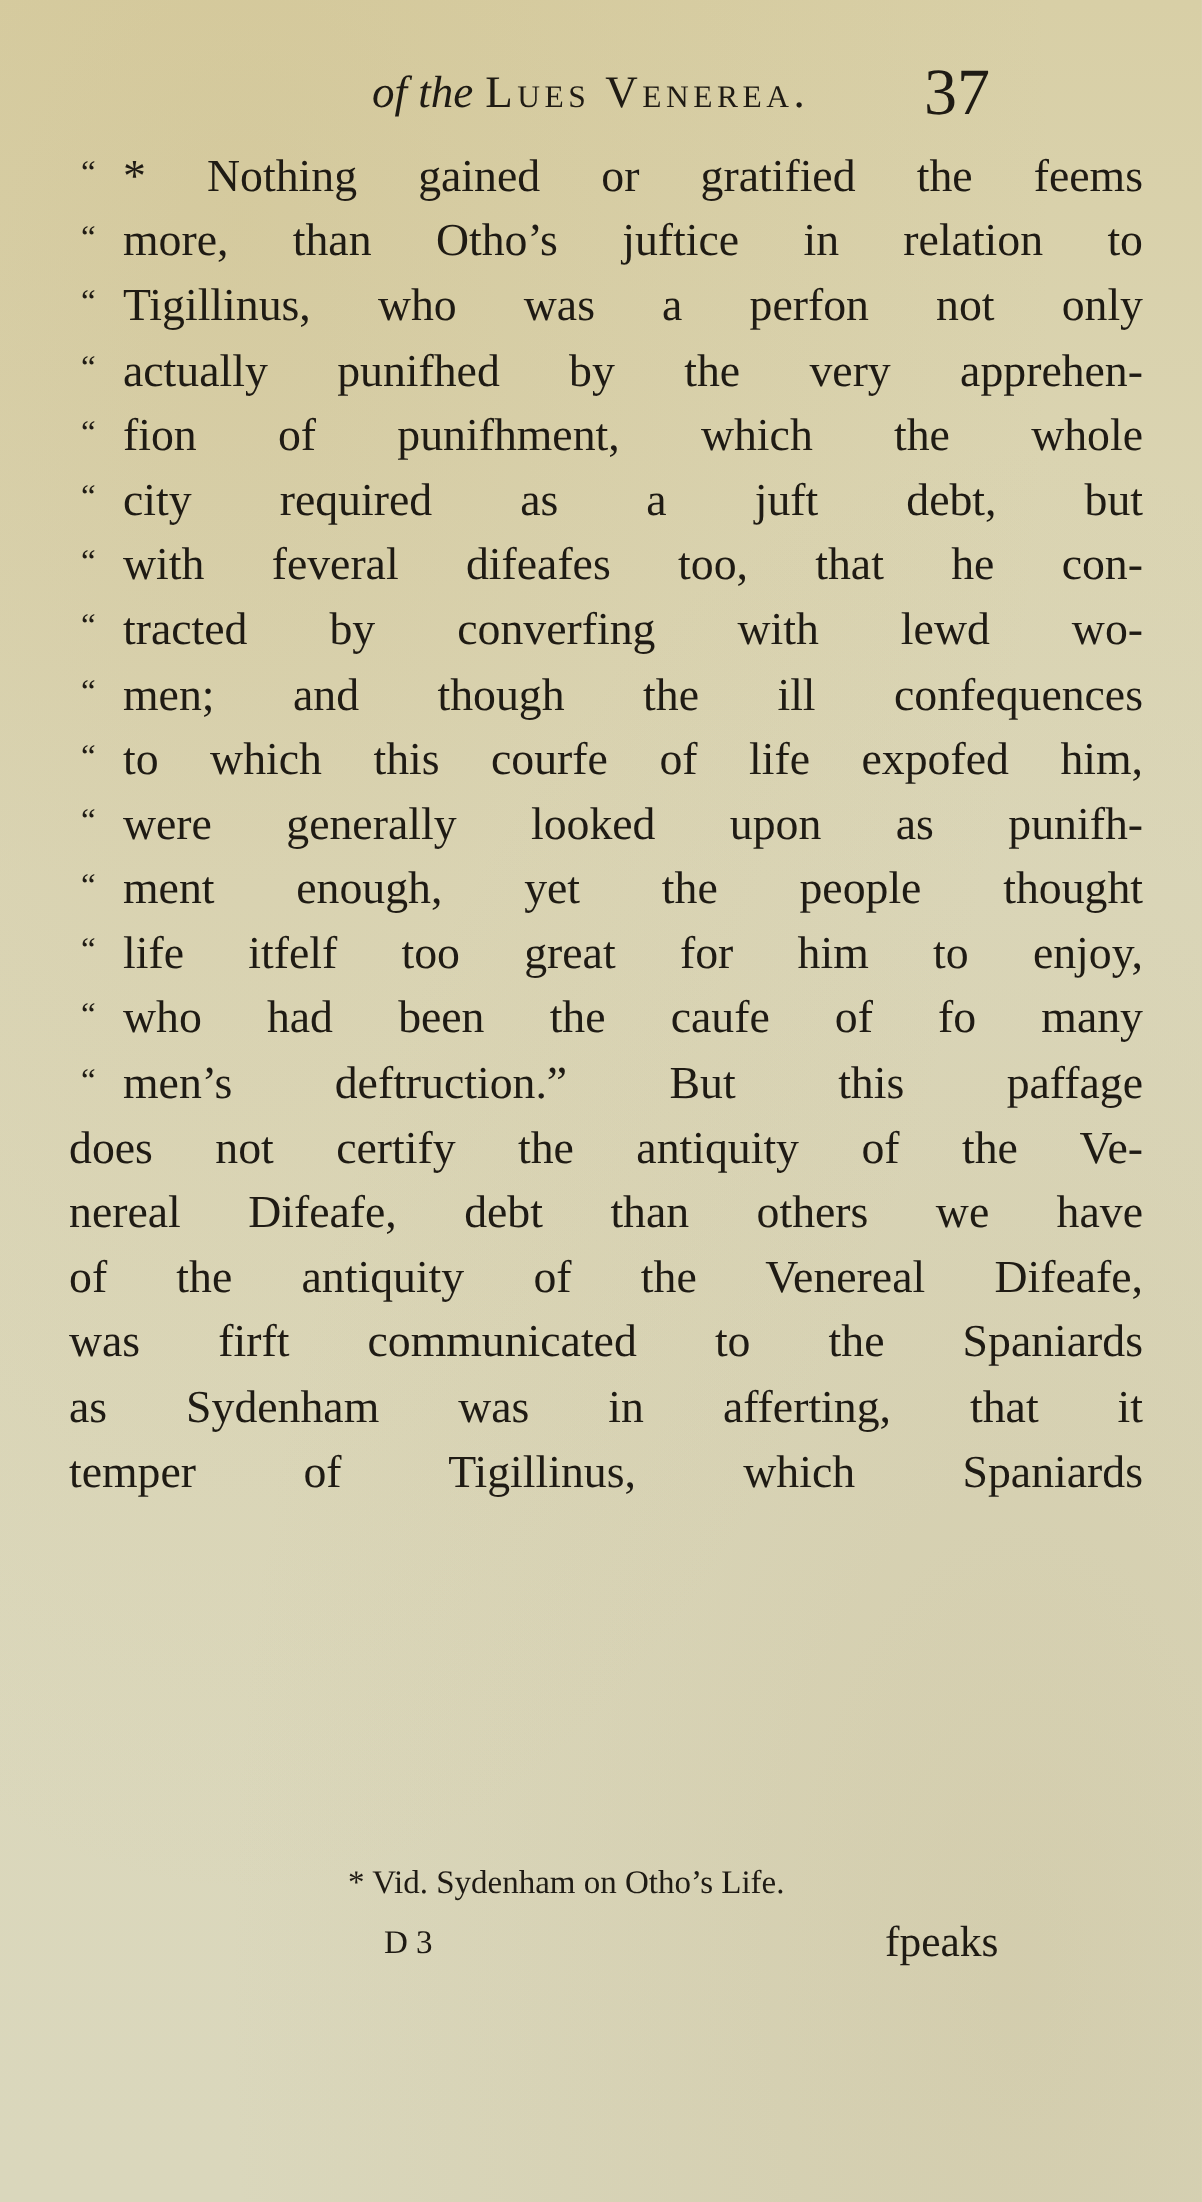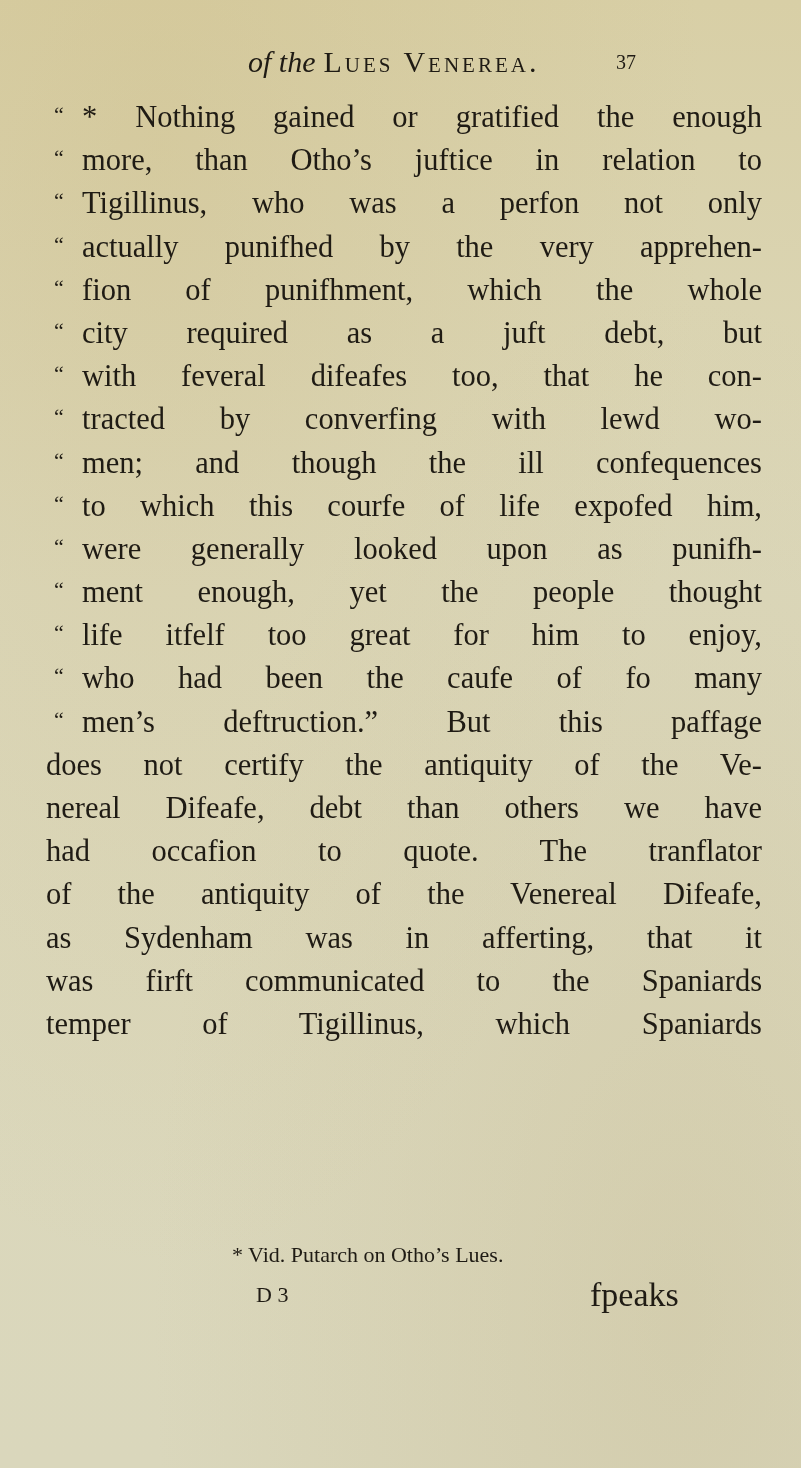--- a/index.html
+++ b/index.html
@@ -14,58 +14,58 @@
     color:#1f1b14;
     position:relative;
   }
   .page { position:absolute; left:0; top:0; width:801px; height:1468px; }
   .header {
     position:absolute; top:40px; left:248px; width:400px; height:44px;
     font-size:30px; line-height:44px; white-space:nowrap;
   }
   .header .italic { font-style:italic; }
   .header .smallcaps { font-variant:small-caps; letter-spacing:3px; margin-left:8px; }
-  .header .pageno { position:absolute; left:368px; top:0; font-size:20px; }
+  .header .pageno { position:absolute; left:368px; top:0; font-size:44px; }
   .body-text {
     position:absolute; left:46px; top:96px; width:716px;
   }
   .line {
     position:relative; height:43.2px; line-height:43px;
     font-size:30.5px; white-space:nowrap;
     display:flex; justify-content:space-between;
   }
   .line .q {
     position:absolute; left:8px; top:-3px; font-size:22px; width:28px;
   }
   .line .txt { position:absolute; left:36px; right:0; text-align:justify; text-align-last:justify; }
   .line.noq .txt { left:0; }
   .footnote {
     position:absolute; top:1237px; left:232px; font-size:22px; line-height:36px; white-space:nowrap;
   }
   .signature {
     position:absolute; top:1275px; left:256px; font-size:22px; line-height:40px;
   }
   .catchword {
-    position:absolute; top:1275px; left:590px; font-size:34px; line-height:40px;
+    position:absolute; top:1275px; left:590px; font-size:29px; line-height:40px;
   }
 </style>
 </head>
 <body>
 
 <div class="page">
 
   <div class="header">
     <span class="italic">of the</span><span class="smallcaps">Lues Venerea.</span>
     <span class="pageno">37</span>
   </div>
 
   <div class="body-text">
     <div class="line">
         <span class="q">“</span>
-        <span class="txt">* Nothing gained or gratified the enough</span>
+        <span class="txt">* Nothing gained or gratified the feems</span>
       </div>
     <div class="line">
         <span class="q">“</span>
         <span class="txt">more, than Otho’s juftice in relation to</span>
       </div>
     <div class="line">
         <span class="q">“</span>
         <span class="txt">Tigillinus, who was a perfon not only</span>
       </div>
     <div class="line">
@@ -116,33 +116,30 @@
         <span class="q">“</span>
         <span class="txt">men’s deftruction.” But this paffage</span>
       </div>
     <div class="line noq">
         <span class="txt">does not certify the antiquity of the Ve-</span>
       </div>
     <div class="line noq">
         <span class="txt">nereal Difeafe, debt than others we have</span>
       </div>
     <div class="line noq">
-        <span class="txt">had occafion to quote. The tranflator</span>
-      </div>
-    <div class="line noq">
         <span class="txt">of the antiquity of the Venereal Difeafe,</span>
       </div>
     <div class="line noq">
-        <span class="txt">as Sydenham was in afferting, that it</span>
+        <span class="txt">was firft communicated to the Spaniards</span>
       </div>
     <div class="line noq">
-        <span class="txt">was firft communicated to the Spaniards</span>
+        <span class="txt">as Sydenham was in afferting, that it</span>
       </div>
     <div class="line noq">
         <span class="txt">temper of Tigillinus, which Spaniards</span>
       </div>
   </div>
 
-  <div class="footnote">* Vid. Putarch on Otho’s Lues.</div>
+  <div class="footnote">* Vid. Sydenham on Otho’s Life.</div>
   <div class="signature">D 3</div>
   <div class="catchword">fpeaks</div>
 
 </div>
 
 </body></html>

